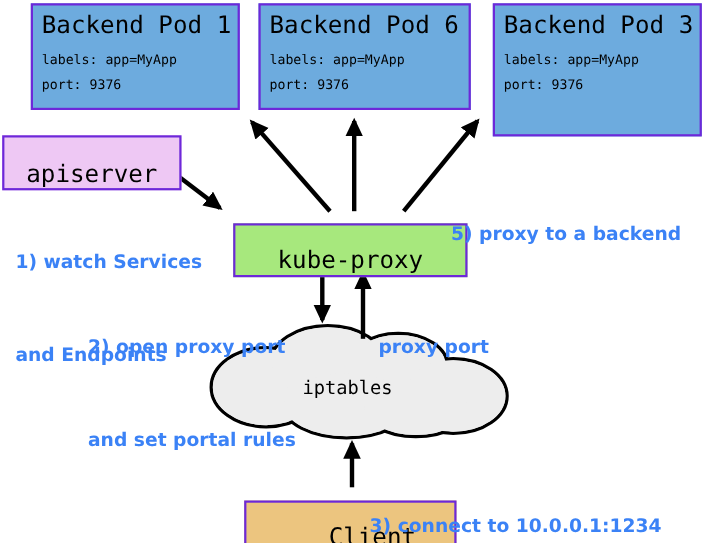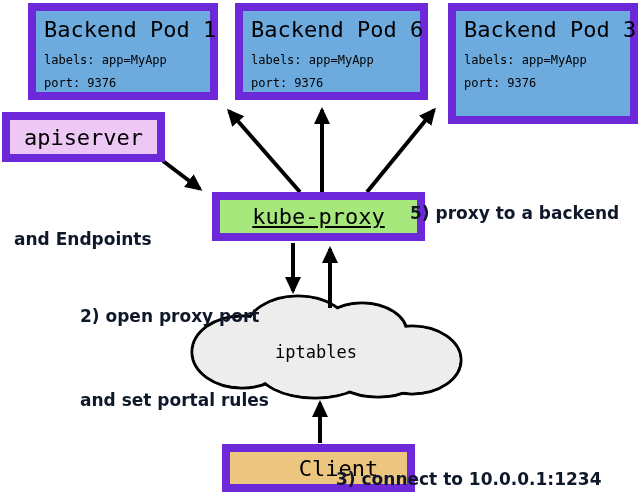--- a/index.html
+++ b/index.html
@@ -37,56 +37,57 @@
     fill: none;
   }
   .cloud-label {
     font-family: "DejaVu Sans Mono", "Liberation Mono", monospace;
     font-size: 17px;
     fill: #000000;
     text-anchor: middle;
   }
   .box {
     position: absolute;
-    border: 8px solid #6d28d9;
+    border: 2px solid #6d28d9;
     box-sizing: border-box;
     color: #000000;
   }
   .pod {
     background: var(--pod-fill, #6dabde);
     padding: 4px 0 0 8px;
   }
   .pod-title {
     font-size: 22px;
     line-height: 29px;
     margin-bottom: 5px;
     white-space: nowrap;
   }
   .pod-line {
     font-size: 12px;
     line-height: 23px;
     white-space: nowrap;
   }
   .titled-box {
     display: flex;
-    align-items: center;
+    align-items: flex-end;
     justify-content: center;
     font-size: 22px;
     white-space: nowrap;
+    margin-top: 11px;
   }
   .apiserver-box { background: var(--apiserver-fill, #eec8f4); }
-  .kube-proxy-box { background: var(--kube-proxy-fill, #a7e87d); text-decoration: underline; }
+  .kube-proxy-box { background: var(--kube-proxy-fill, #a7e87d); }
   .client-box { background: var(--client-fill, #ecc57f); padding-left: 40px; }
   .step-label {
     position: absolute;
     font-family: "DejaVu Sans", "Liberation Sans", sans-serif;
     font-weight: bold;
     font-size: 17px;
     line-height: 28px;
-    color: #0f172a;
+    color: #3b82f6;
     white-space: pre;
   }
 </style>
 </head>
 <body>
 
 <div class="stage">
 
   <svg class="arrow-layer" viewBox="0 0 640 494" xmlns="http://www.w3.org/2000/svg">
     <defs>
@@ -148,32 +149,34 @@
 
   <div class="box titled-box kube-proxy-box" style="left:212px; top:192px; width:213px; height:49px;">
     <span>kube-proxy</span>
   </div>
 
   <div class="box titled-box client-box" style="left:222px; top:444px; width:193px; height:48px;">
     <span>Client</span>
   </div>
 
   <div class="step-label" style="left:14px; top:169px;">
+    <div>1) watch Services</div>
     <div>and Endpoints</div>
   </div>
 
   <div class="step-label" style="left:80px; top:246px;">
     <div>2) open proxy port</div>
     <div>and set portal rules</div>
   </div>
 
   <div class="step-label" style="left:336px; top:409px;">
     <div>3) connect to 10.0.0.1:1234</div>
   </div>
 
   <div class="step-label" style="left:344px; top:246px;">
+    <div>proxy port</div>
   </div>
 
   <div class="step-label" style="left:410px; top:143px;">
     <div>5) proxy to a backend</div>
   </div>
 
 </div>
 
 </body></html>

